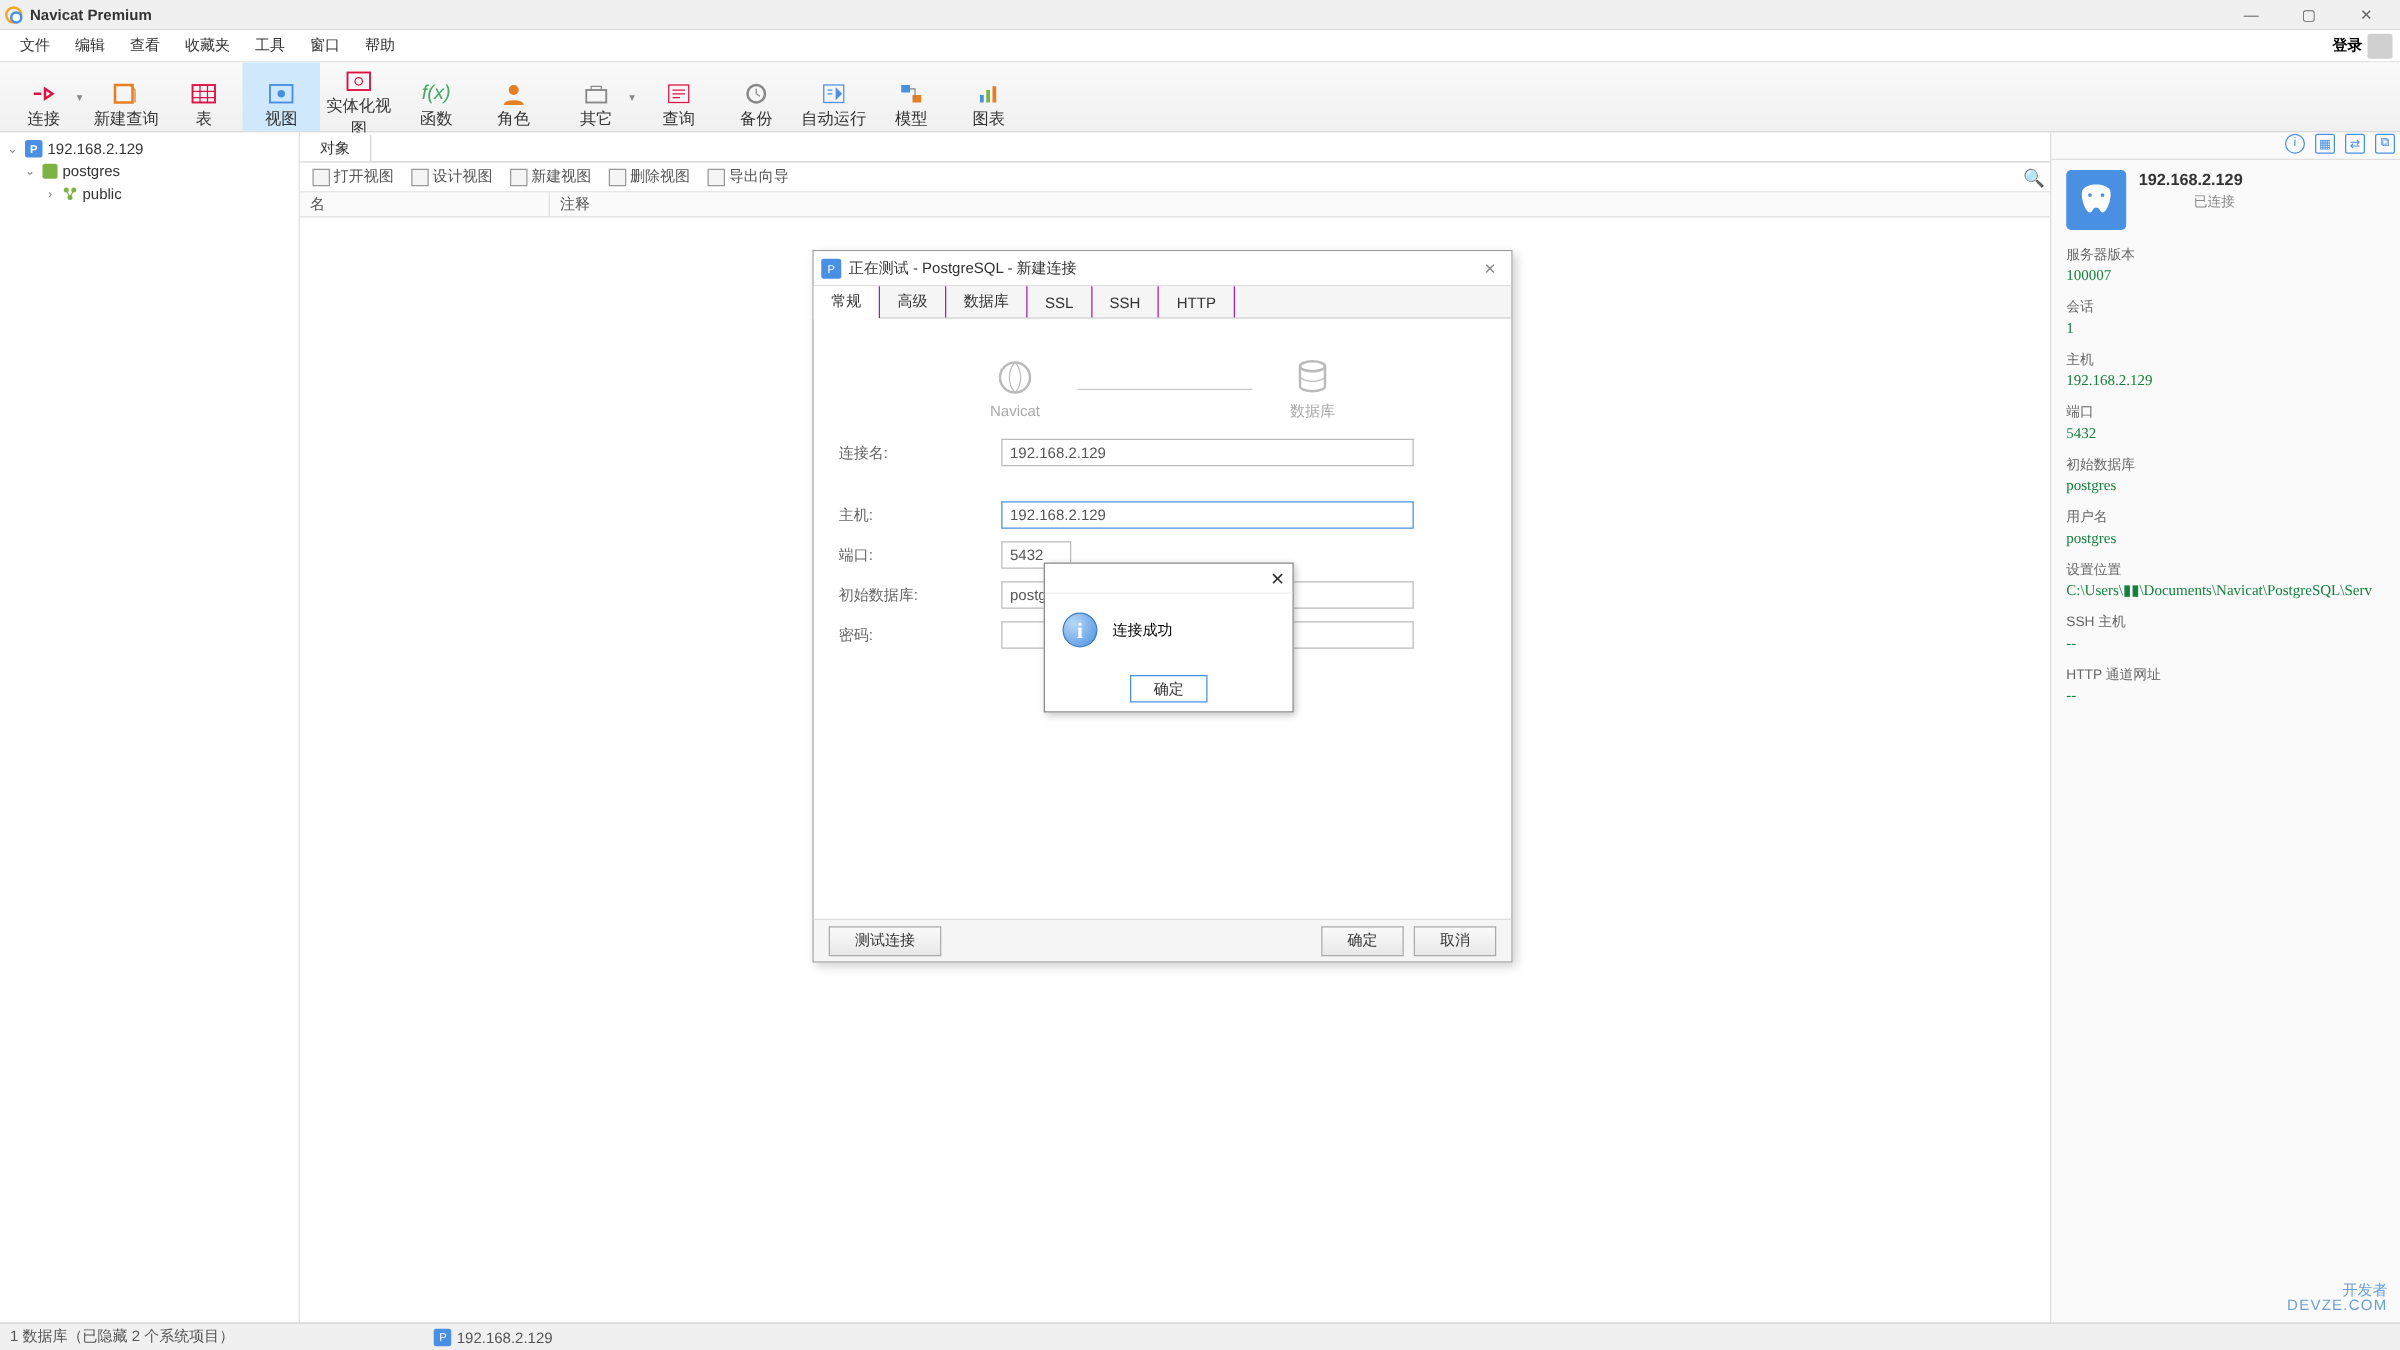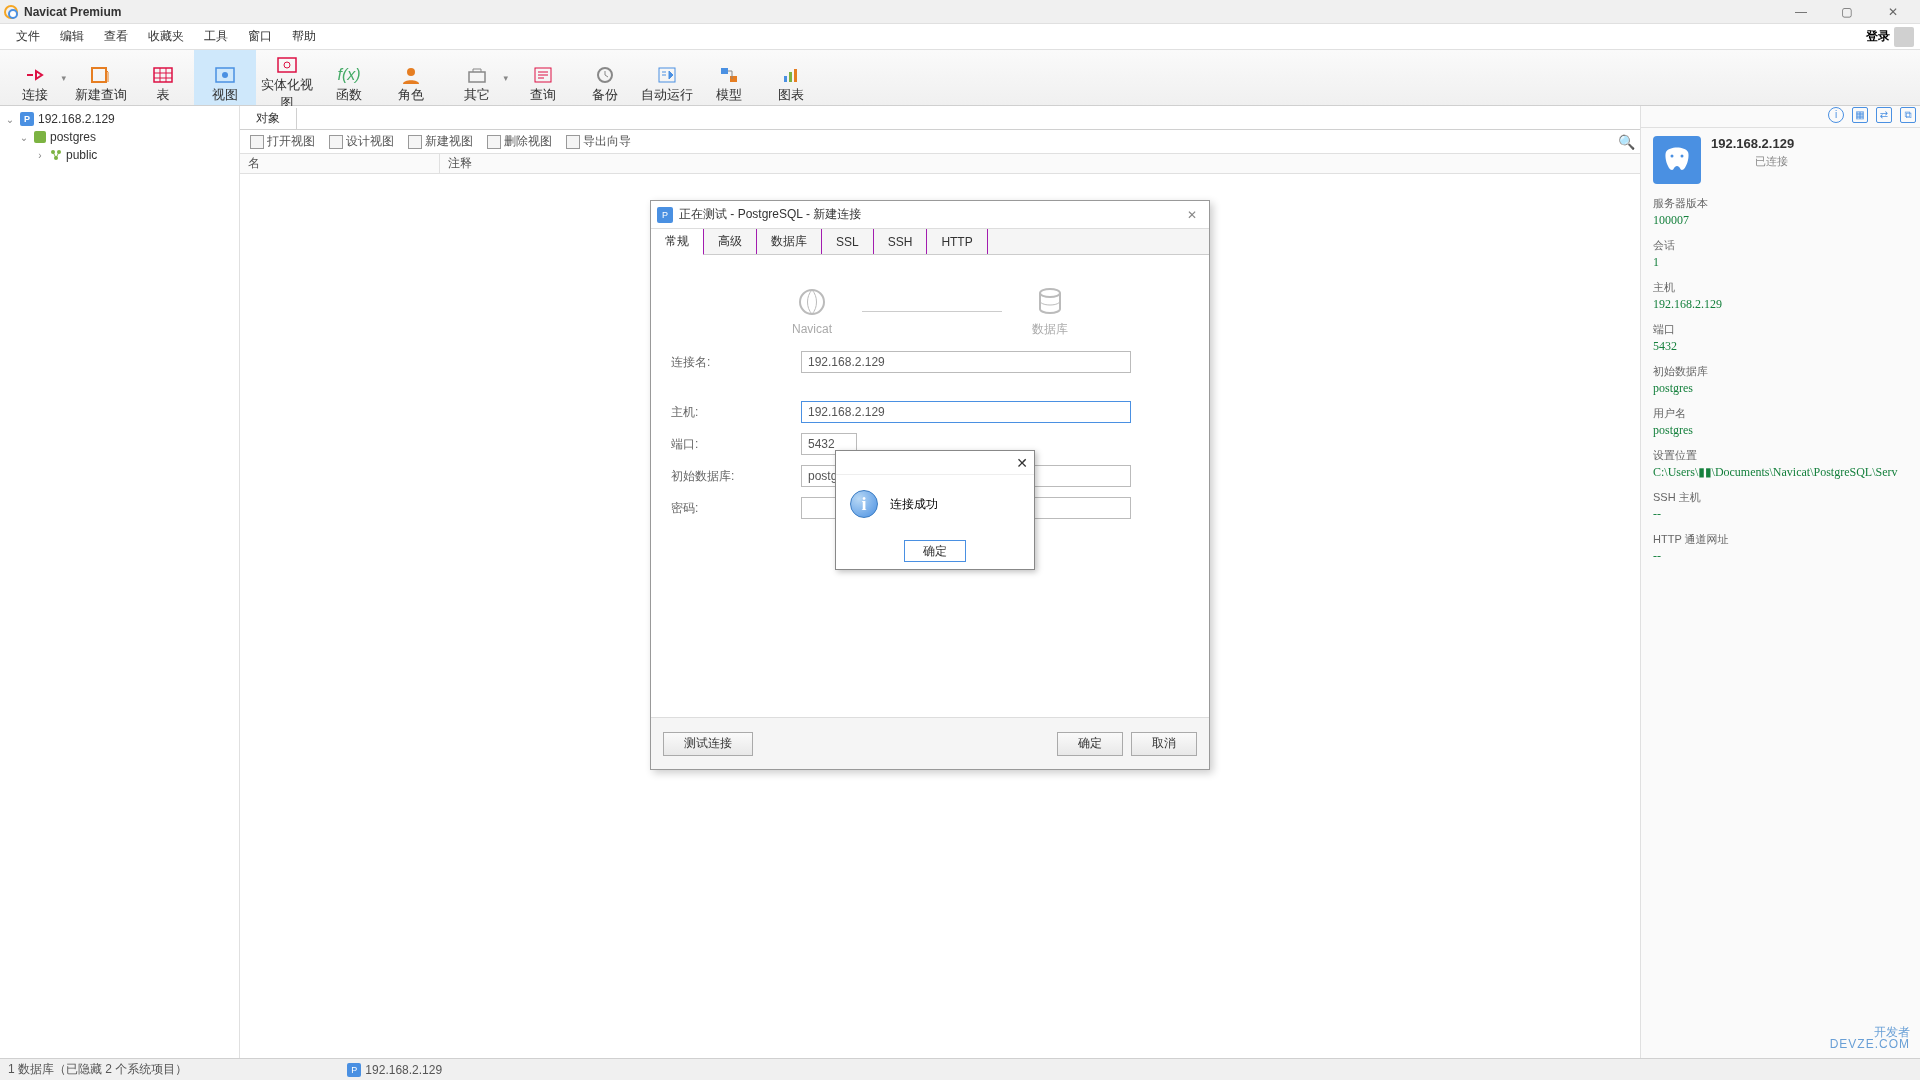--- a/index.html
+++ b/index.html
@@ -76,21 +76,21 @@
 .dlg-tab.active{background:#fff;border-bottom:1px solid #fff;margin-bottom:-1px;}
 .dlg-body{flex:1;padding:16px 20px;display:flex;flex-direction:column;background:#fff;}
 .dlg-vis{height:80px;display:flex;align-items:center;justify-content:center;gap:30px;color:#aaa;}
 .dlg-vis .conn-ico{display:flex;flex-direction:column;align-items:center;gap:4px;font-size:11px;}
 .dlg-vis .line{width:140px;height:1px;background:#ccc;}
 .form-row{display:flex;align-items:center;margin-bottom:10px;}
 .form-row .lbl{width:130px;color:#666;}
 .form-row input{flex:1;max-width:330px;height:22px;border:1px solid #bbb;padding:0 6px;color:#555;}
 .form-row input.short{max-width:56px;}
 .form-row input.focus{border-color:#4a90e2;}
-.dlg-footer{height:52px;border-top:1px solid #ddd;display:flex;align-items:center;padding:0 12px;background:#f5f5f5;}
+.dlg-footer{height:34px;border-top:1px solid #ddd;display:flex;align-items:center;padding:0 12px;background:#f5f5f5;}
 .dlg-footer button{height:24px;padding:0 20px;border:1px solid #aaa;background:linear-gradient(#fafafa,#e8e8e8);color:#333;}
 .dlg-footer .spacer{flex:1;}
 .dlg-footer button+button{margin-left:8px;}
 
 
 .msgbox{position:absolute;left:835px;top:450px;width:200px;height:120px;background:#fff;border:1px solid #888;box-shadow:2px 2px 6px rgba(0,0,0,0.25);display:flex;flex-direction:column;}
 .msg-title{height:24px;display:flex;align-items:center;justify-content:flex-end;padding:0 6px;border-bottom:1px solid #eee;}
 .msg-title .x{color:#333;font-size:14px;}
 .msg-body{flex:1;display:flex;align-items:center;padding:0 14px;gap:12px;}
 .msg-body .info-ico{width:28px;height:28px;border-radius:50%;background:radial-gradient(circle at 30% 30%,#b8d8f5,#4a90e2);border:1px solid #3a7bc2;display:flex;align-items:center;justify-content:center;color:#fff;font-size:18px;font-weight:bold;font-family:serif;}

